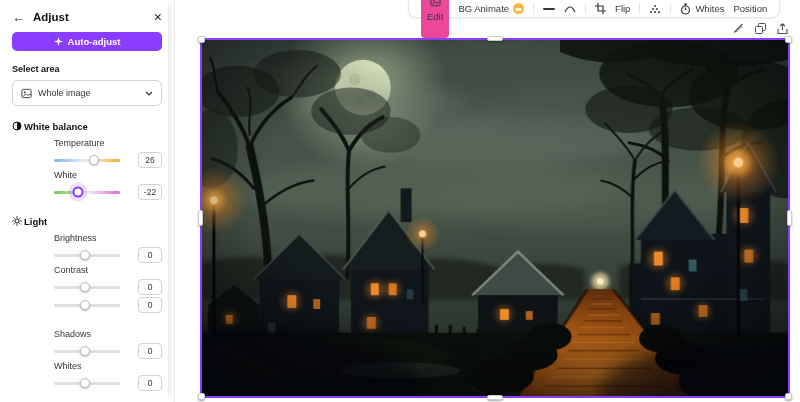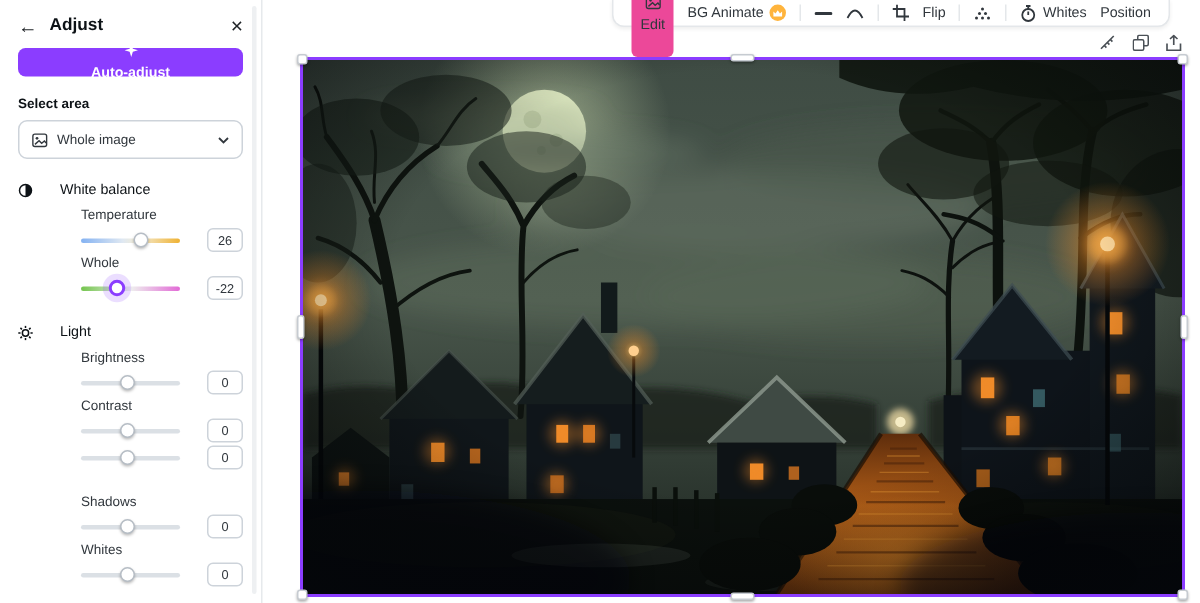--- a/index.html
+++ b/index.html
@@ -13,30 +13,30 @@
   .panel-scroll-track { position:absolute; right:3px; top:4px; width:3px; height:392px;
            background:#eef0f2; border-radius:2px; }
   .panel-header { display:flex; align-items:center; height:22px; margin-bottom:4px; }
   .back-icon { font-size:13px; color:#202428; cursor:pointer; }
   .panel-title { font-size:11.5px; font-weight:bold; flex:1; margin-left:8px; }
   .close-icon { font-size:14px; color:#202428; cursor:pointer; }
 
   .auto-btn { display:flex; align-items:center; justify-content:center; gap:5px;
               width:100%; height:19px; background:#8b3dff; color:#fff; border:none;
               border-radius:5px; font-size:9.5px; font-weight:bold; cursor:pointer;
-              font-family:"Liberation Sans", sans-serif; margin:2px 0 13px 0;flex-direction:column; }
+              font-family:"Liberation Sans", sans-serif; margin:2px 0 13px 0; }
 
   .section-label { font-size:9px; font-weight:bold; margin-bottom:6px; }
   .dropdown { display:flex; align-items:center; gap:6px; height:22px;
               border:1px solid #cdd3da; border-radius:6px; padding:12px 8px;
               font-size:9px; color:#31373d; margin-bottom:15px; cursor:pointer; }
   .dropdown .chev { margin-left:auto; display:flex; }
 
-  .group-header { display:flex; align-items:center; gap:18px; font-size:9.5px;
-                  font-weight:normal; margin:8px 0 6px 0; }
+  .group-header { display:flex; gap:2px; font-size:9.5px;
+                  font-weight:bold; margin:8px 0 6px 0; }
 
   .slider-row { height:32px;margin-left:42px; }
   .slider-label { font-size:9px; color:#31373d; margin-bottom:4px; }
   .slider-line { display:flex; align-items:center; gap:18px; height:16px; }
   .track { position:relative; flex:1; height:3px; border-radius:2px; background:#dbe0e5; cursor:pointer; }
   .track-temperature { background:linear-gradient(to right,#84b2f2,#dfe8f2 42%,#f4ecd4 58%,#efb233); }
   .track-tint        { background:linear-gradient(to right,#74c54e,#eef0ee 50%,#e26ad6); }
   .thumb { position:absolute; top:50%; width:10px; height:10px; background:#fff;
            border:1px solid #b6bdc5; border-radius:50%; transform:translate(-50%,-50%);
            box-shadow:0 1px 2px rgba(0,0,0,.28); }
@@ -129,21 +129,21 @@
       <div class="slider-label">Temperature</div>
       <div class="slider-line">
         <div class="track track-temperature">
           <div class="thumb" style="left: 60%;"></div>
         </div>
         <div class="value-box">26</div>
       </div>
     </div>
 
     <div class="slider-row">
-      <div class="slider-label">Whole</div>
+      <div class="slider-label">White</div>
       <div class="slider-line">
         <div class="track track-tint">
           <div class="thumb active" style="left: 36%;"></div>
         </div>
         <div class="value-box">-22</div>
       </div>
     </div>
 
     <div class="group-header" style="margin-top:14px">
       <span style="display:flex">

